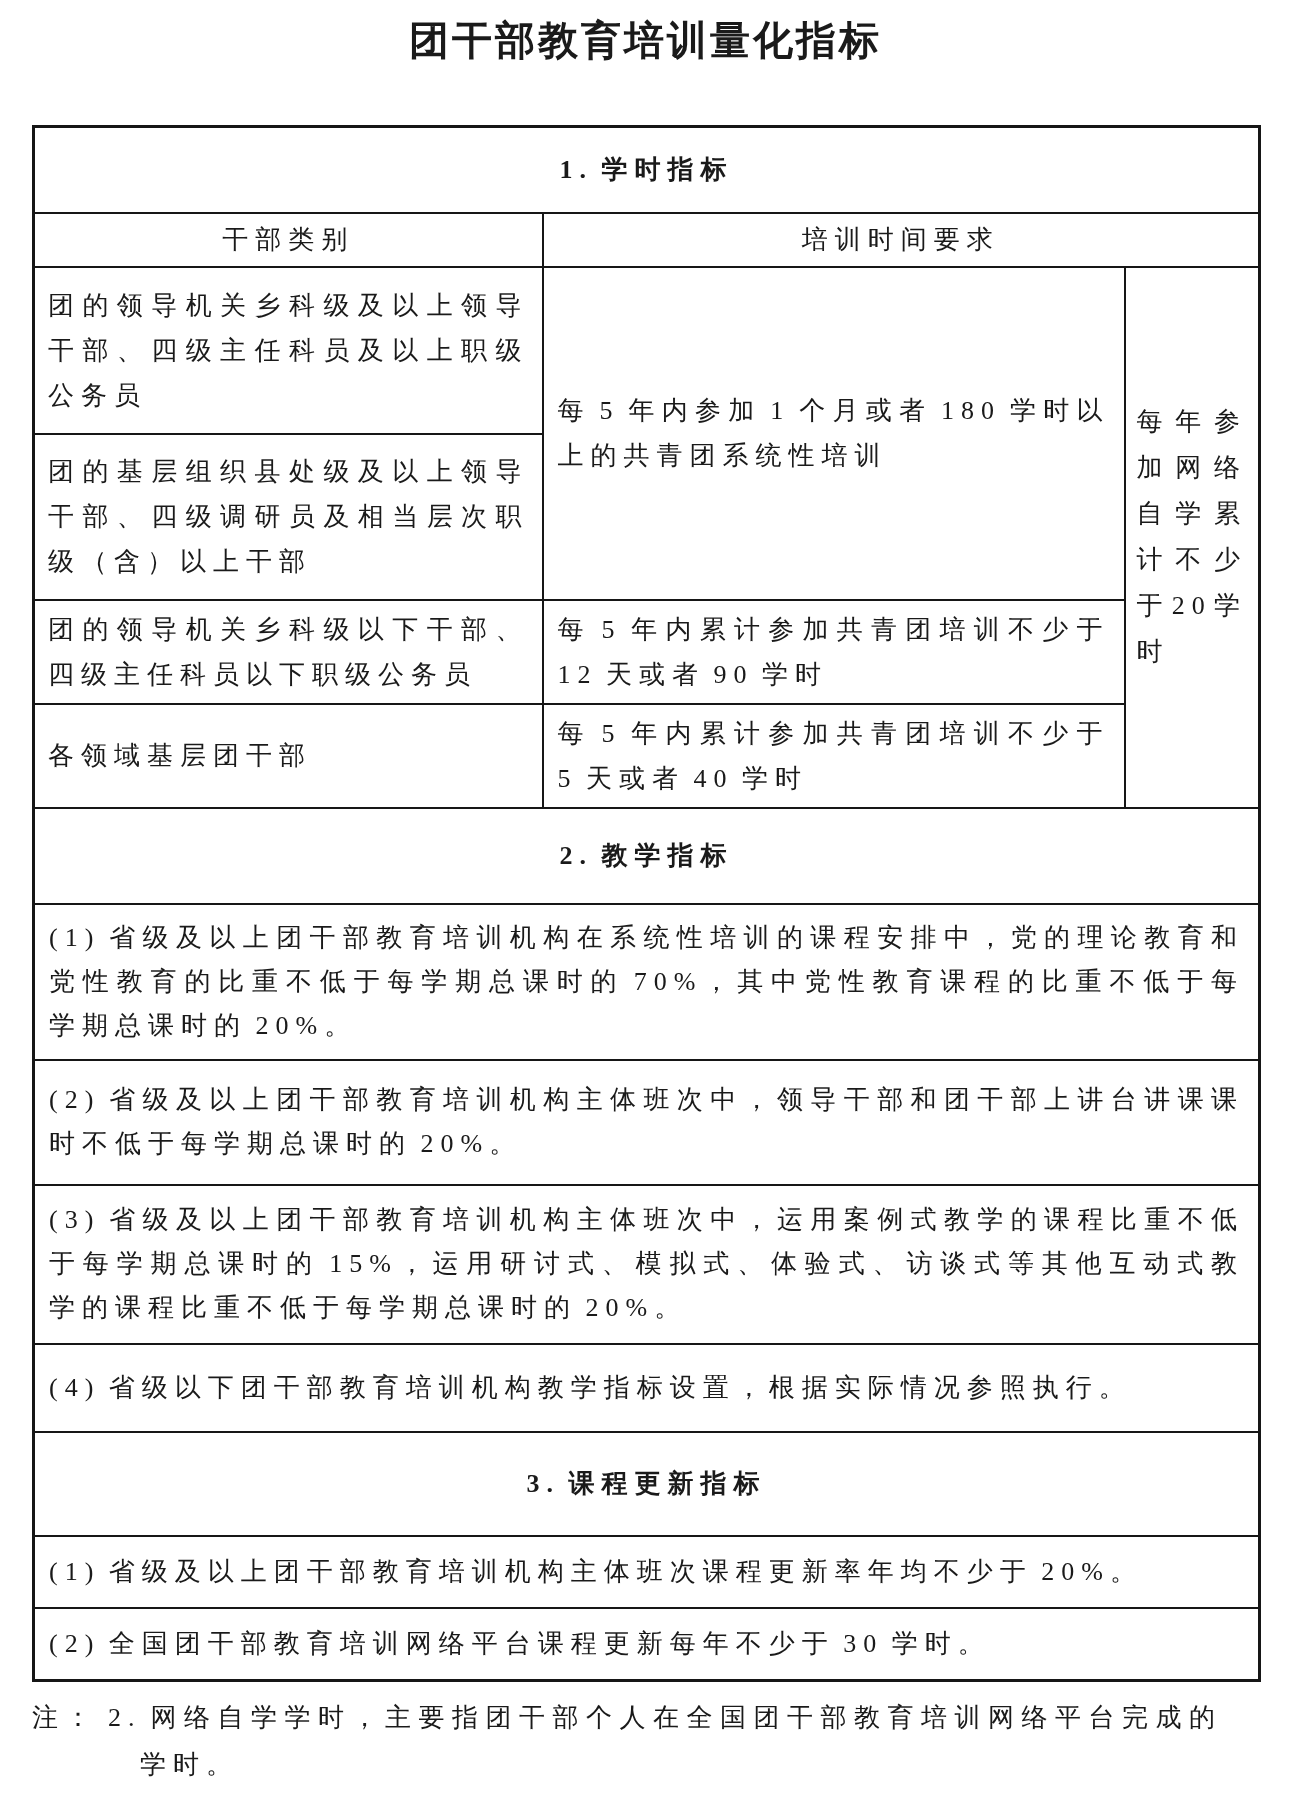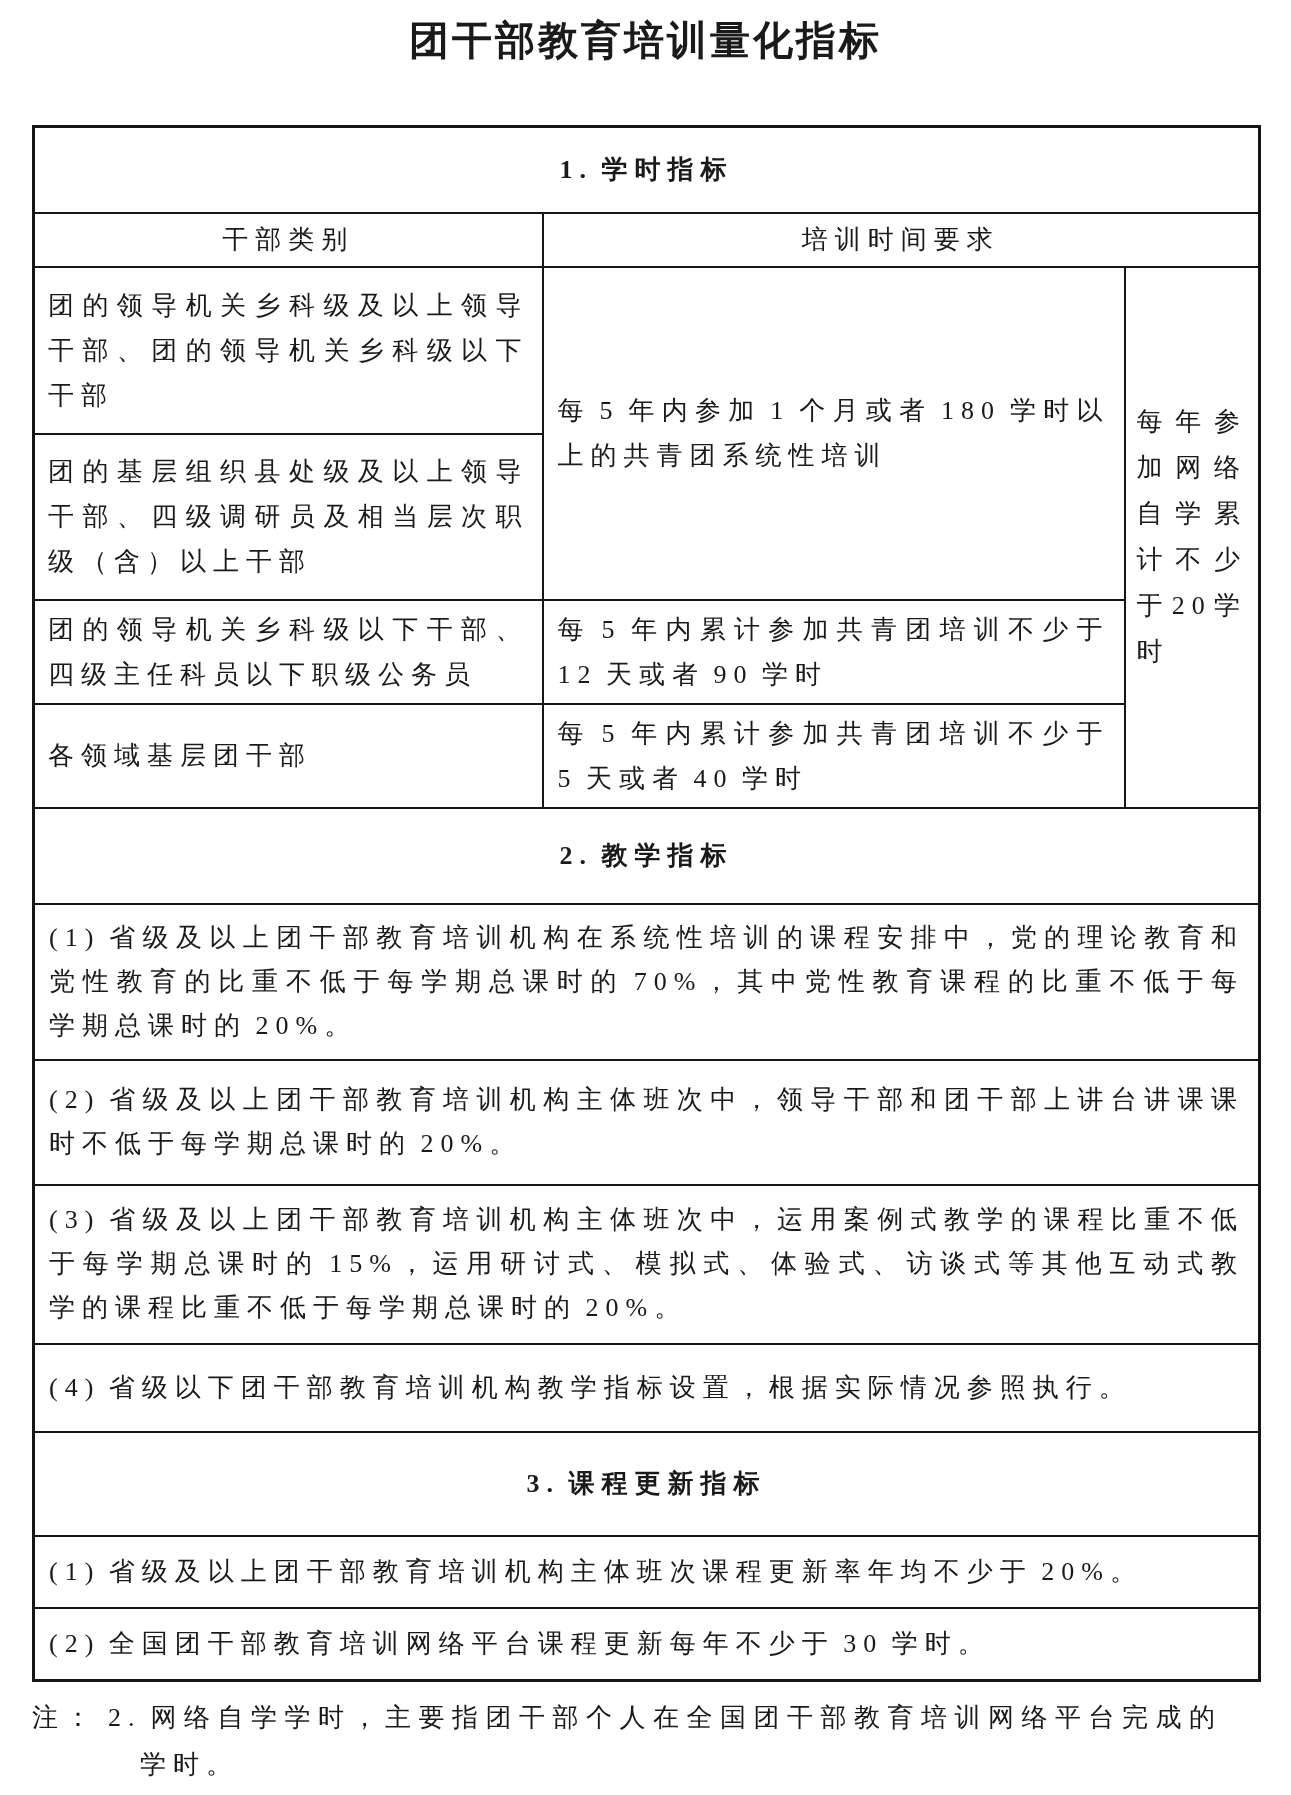--- a/index.html
+++ b/index.html
@@ -109,21 +109,21 @@
   </colgroup>
   <tbody>
     <tr style="height:86px">
       <td class="sec-head" colspan="3">1. 学时指标</td>
     </tr>
     <tr style="height:54px">
       <td class="col-head">干部类别</td>
       <td class="col-head" colspan="2">培训时间要求</td>
     </tr>
     <tr style="height:167px">
-      <td class="cat">团的领导机关乡科级及以上领导干部、团的领导机关乡科级以下干部</td>
+      <td class="cat">团的领导机关乡科级及以上领导干部、四级主任科员及以上职级公务员</td>
       <td class="req" rowspan="2">每 5 年内参加 1 个月或者 180 学时以上的共青团系统性培训</td>
       <td class="online" rowspan="4">每年参加网络自学累计不少于20学时</td>
     </tr>
     <tr style="height:166px">
       <td class="cat">团的基层组织县处级及以上领导干部、四级调研员及相当层次职级（含）以上干部</td>
     </tr>
     <tr style="height:103px">
       <td class="cat">团的领导机关乡科级以下干部、四级主任科员以下职级公务员</td>
       <td class="req">每 5 年内累计参加共青团培训不少于 12 天或者 90 学时</td>
     </tr>

